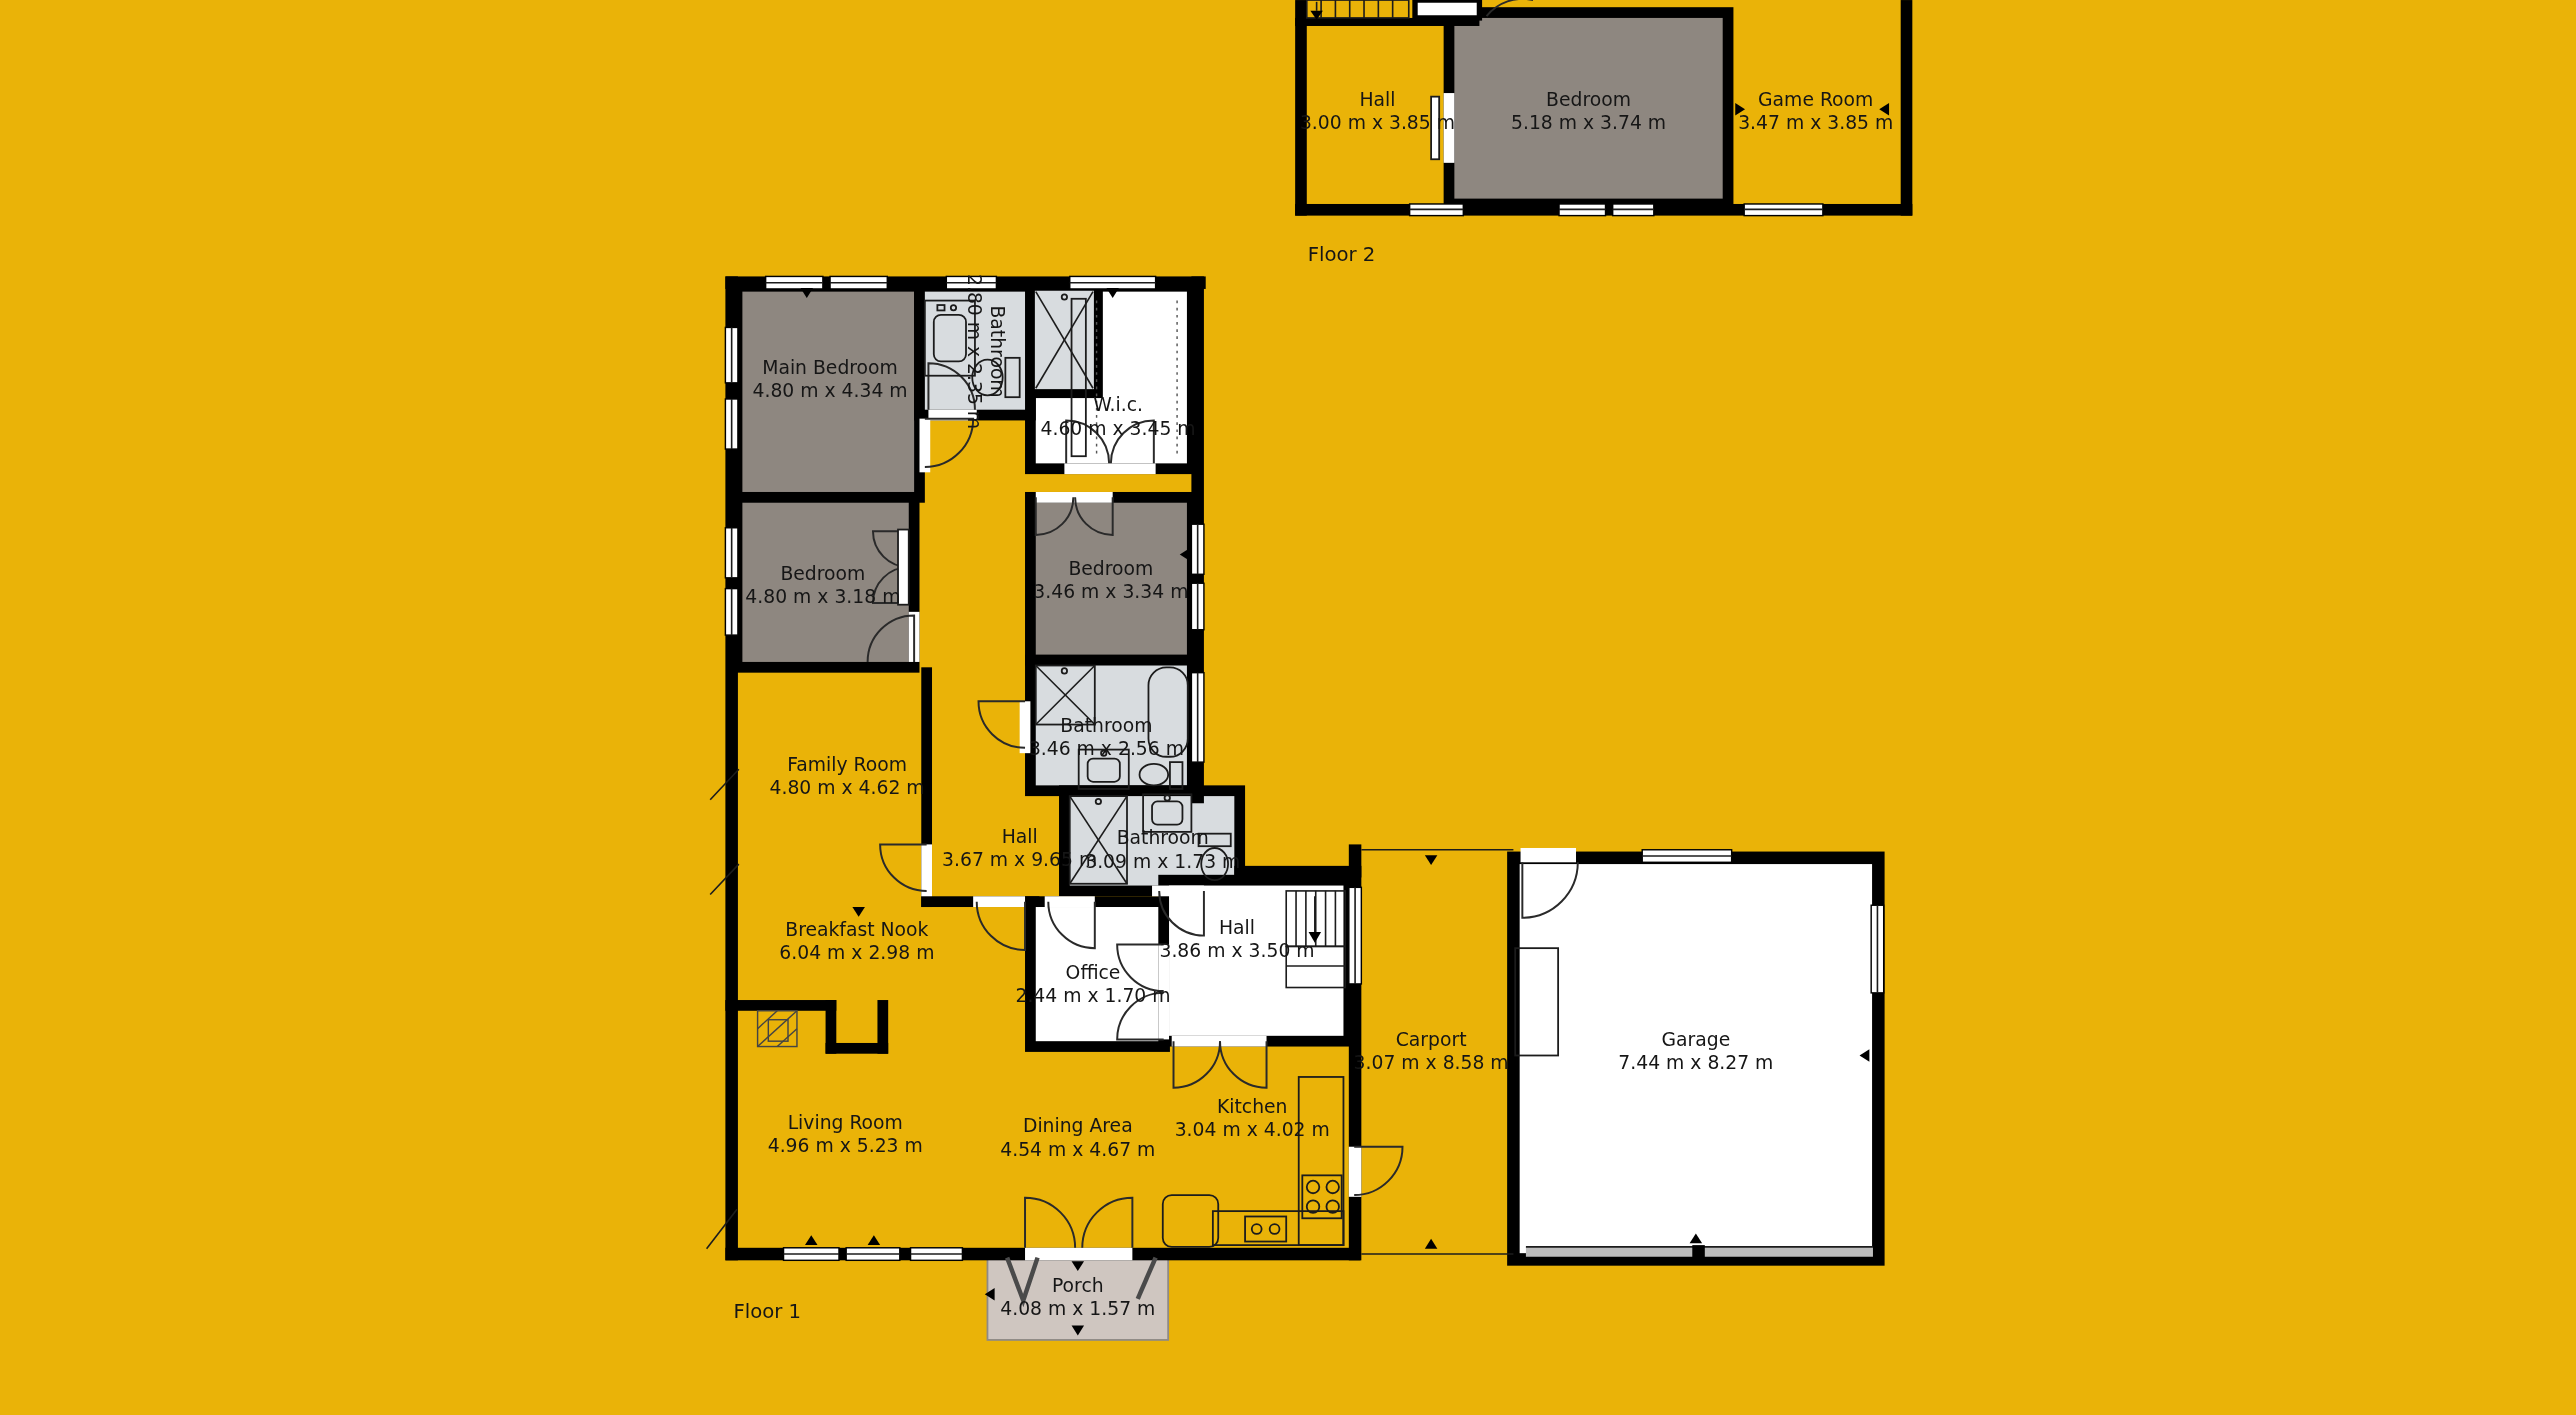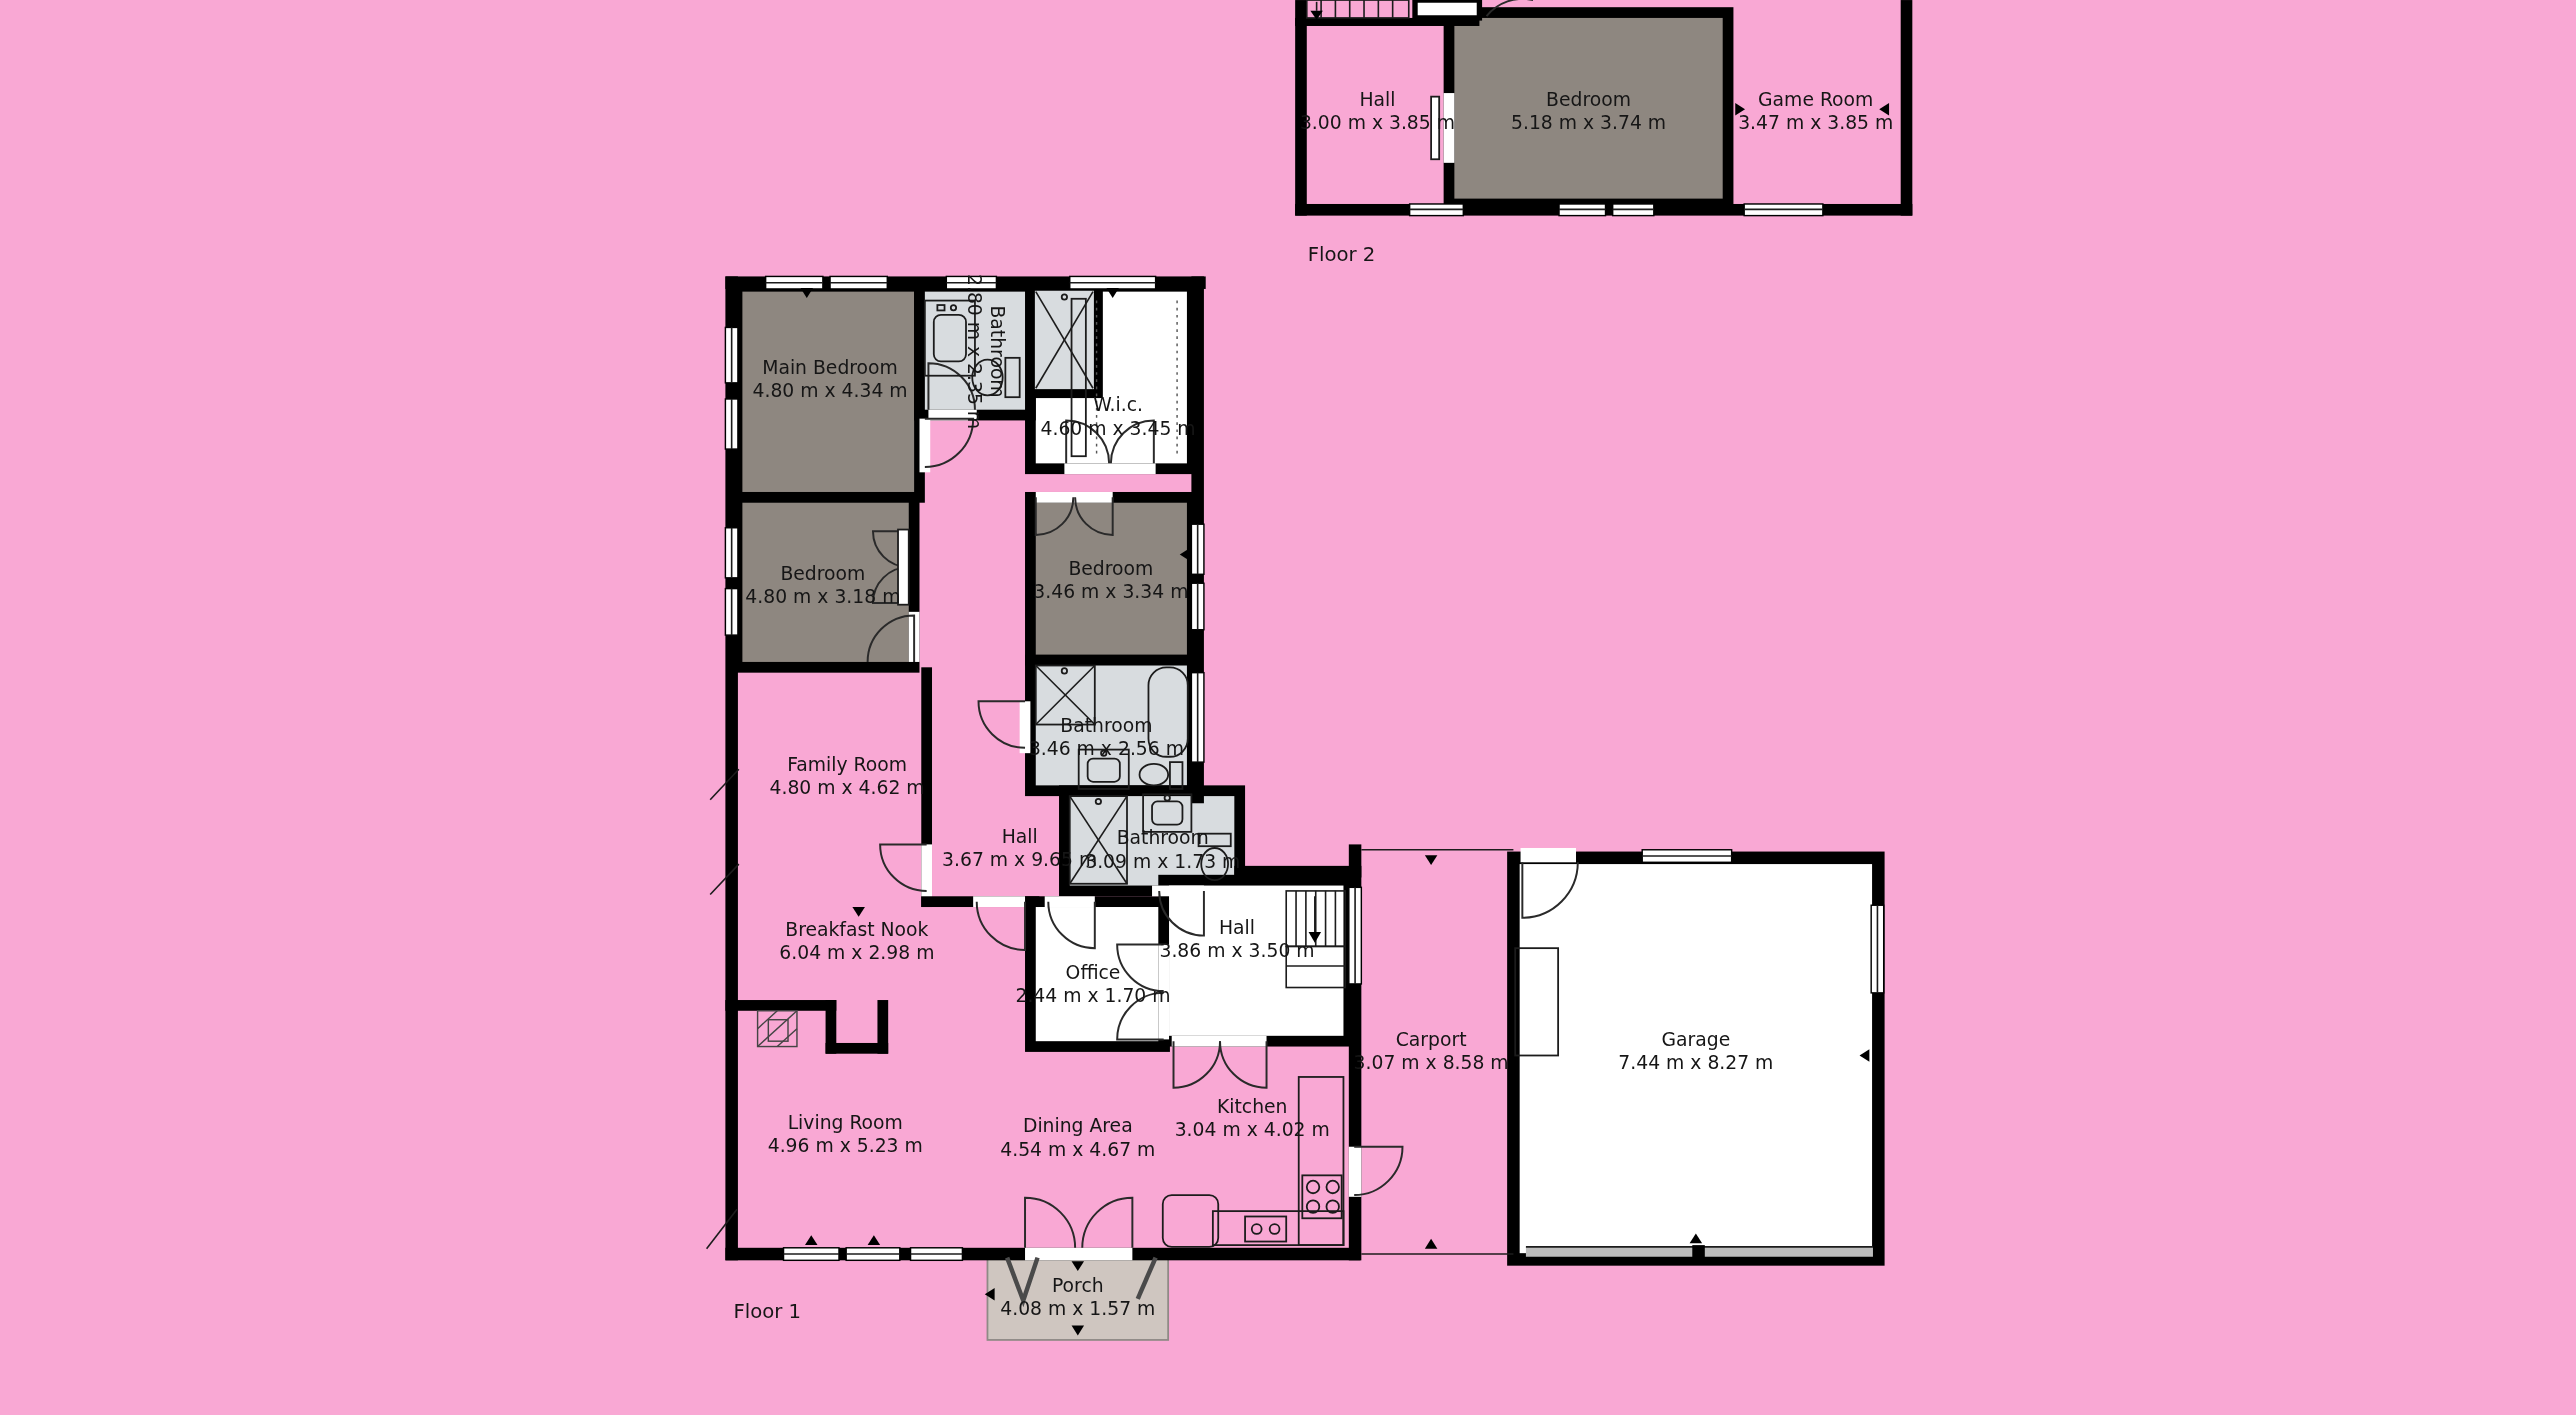--- a/index.html
+++ b/index.html
@@ -1,16 +1,16 @@
 <!DOCTYPE html>
 <html style="font-size:14.3px"><head>
 <meta charset="utf-8">
 <style>
   html,body{margin:0;padding:0;background:#ffffff;}
-  .canvas{position:relative;width:2576px;height:1416px;background:#f9a8d4;overflow:hidden;}
+  .canvas{position:relative;width:2576px;height:1416px;background:#eab308;overflow:hidden;}
   svg{display:block;}
   .wall{fill:#000000;}
   .gap{fill:#ffffff;}
   .win{fill:#ffffff;stroke:#000;stroke-width:1.6;}
   .thin{stroke:#1c1c1c;stroke-width:1.8;fill:none;}
   .fxn{stroke:#1c1c1c;stroke-width:2;fill:none;}
   .fxw{stroke:#1c1c1c;stroke-width:2;fill:#ffffff;}
   .door{stroke:#2a2a2a;stroke-width:2.2;fill:none;}
   .tri{fill:#000;}
   .post{stroke:#4a4a4a;stroke-width:5;fill:none;}

